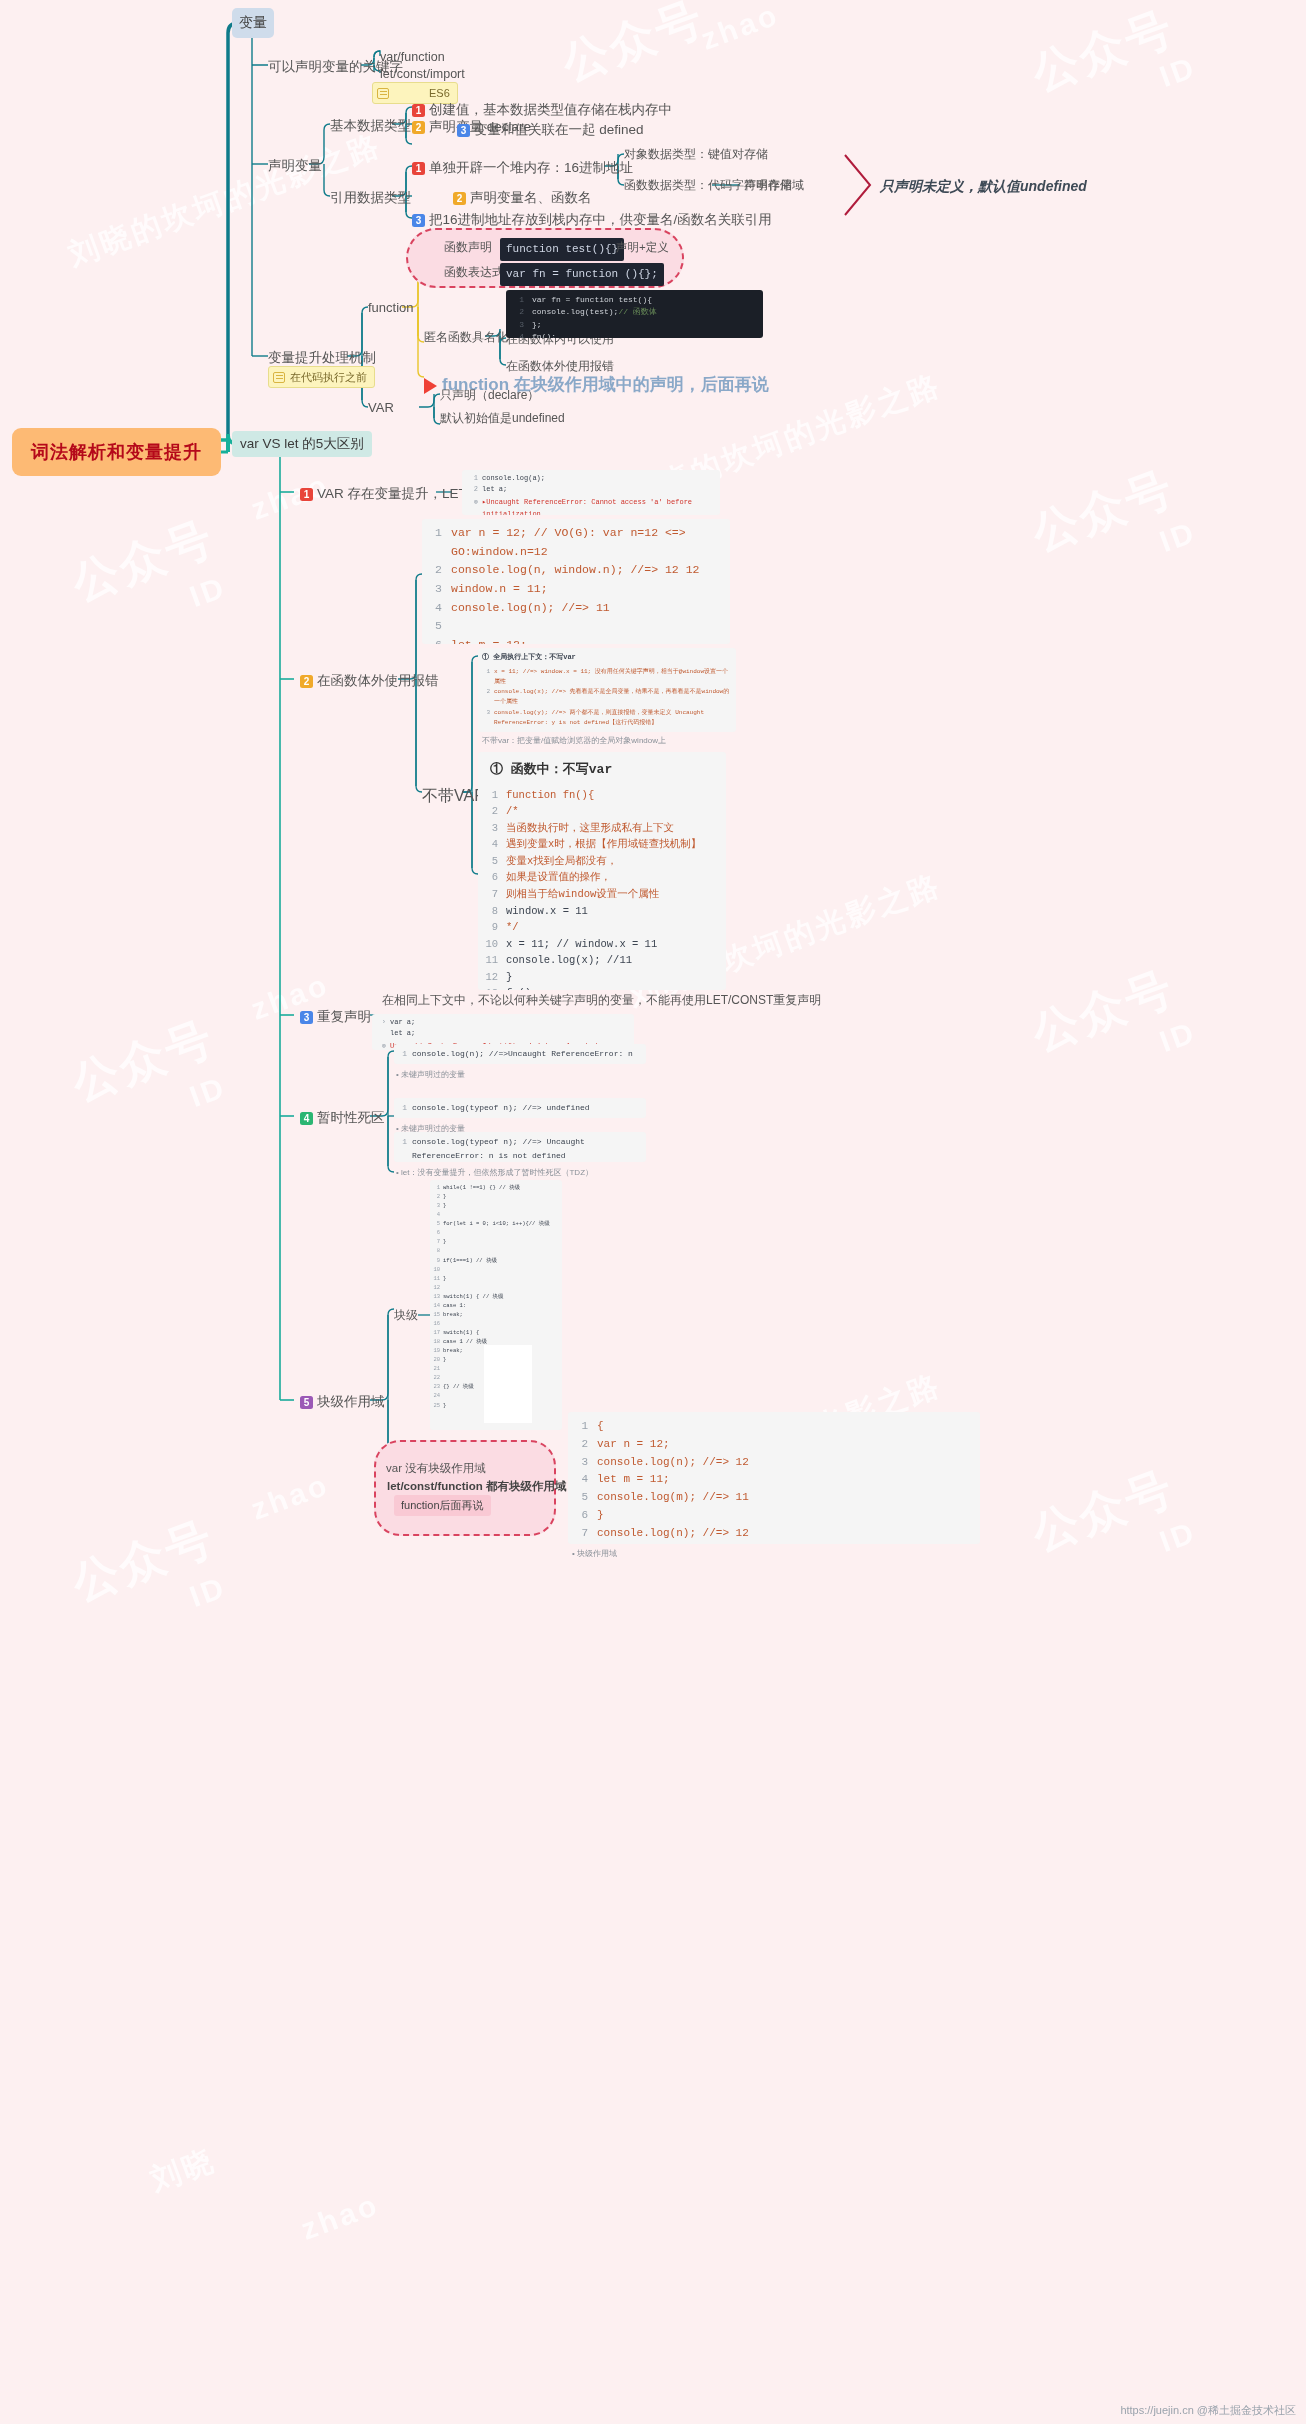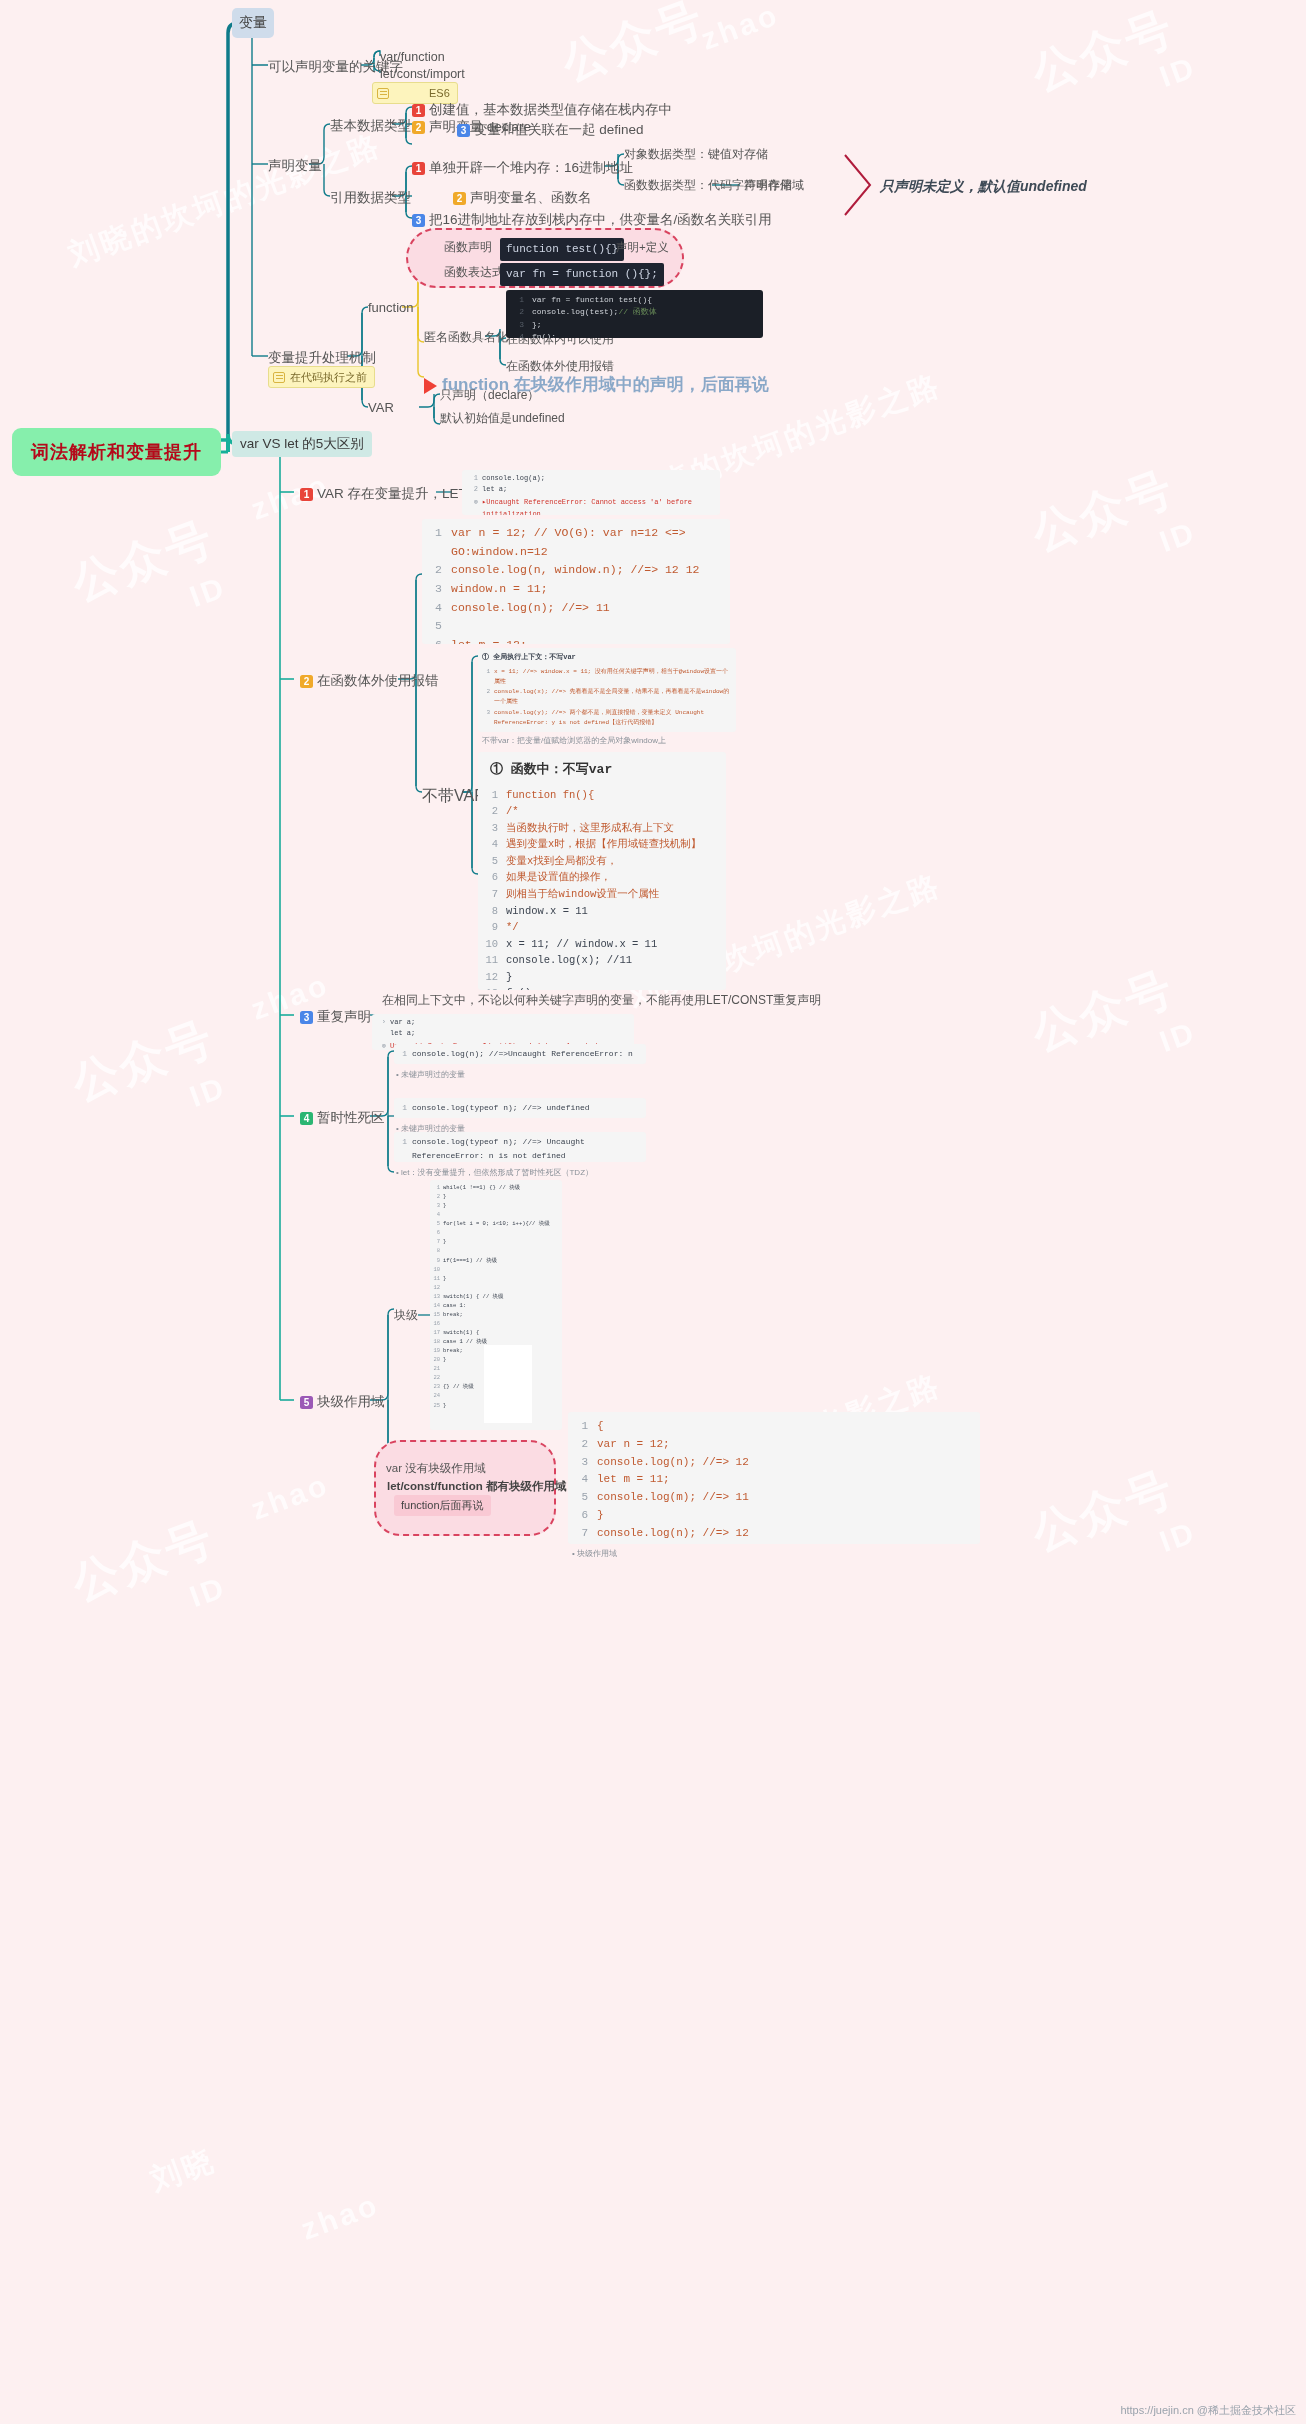--- a/index.html
+++ b/index.html
@@ -19,21 +19,21 @@
   .wm.s { font-size:30px; }
 
   .node {
     position:absolute; white-space:nowrap;
     color:#555; font-size:13.5px; line-height:1.3;
   }
 
   
   #root-title {
     position:absolute; left:12px; top:428px; width:209px; height:48px;
-    background:#86efac; border-radius:9px;
+    background:#fdba74; border-radius:9px;
     display:flex; align-items:center; justify-content:center;
     color:#b5091a; font-weight:bold; font-size:18px; letter-spacing:1px;
   }
   
   #node-bianliang {
     position:absolute; left:232px; top:8px; width:42px; height:30px;
     background:#cfdceb; border-radius:5px;
     display:flex; align-items:center; justify-content:center;
     color:#444; font-size:14px;
   }

